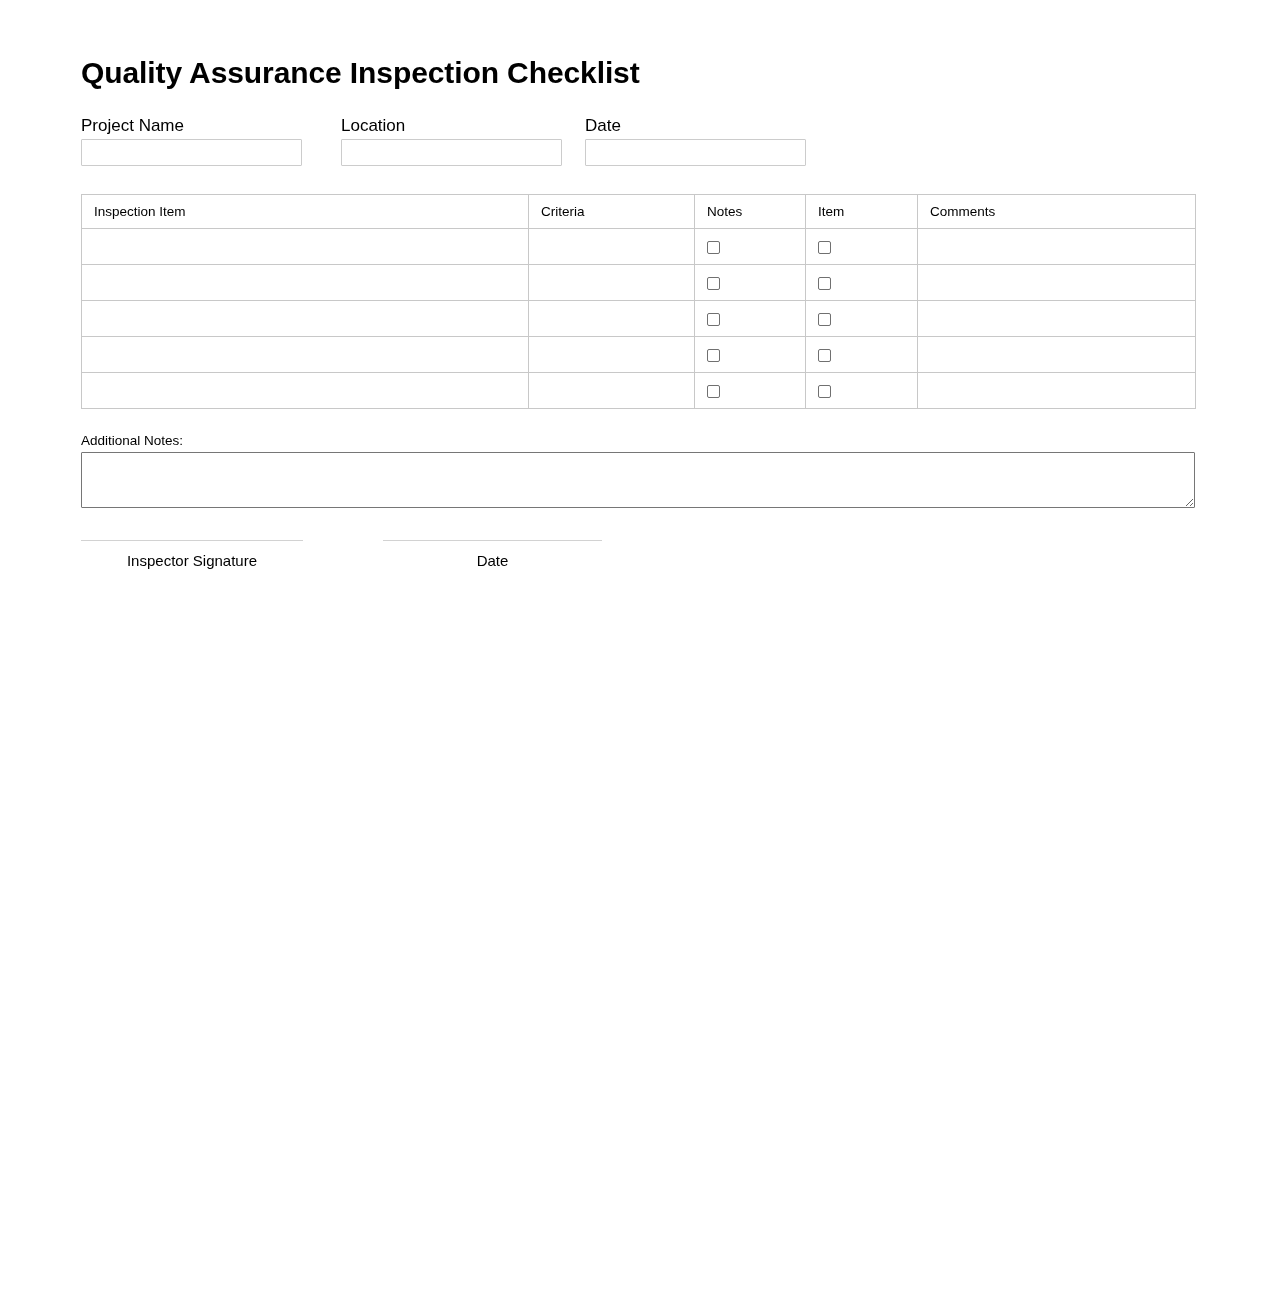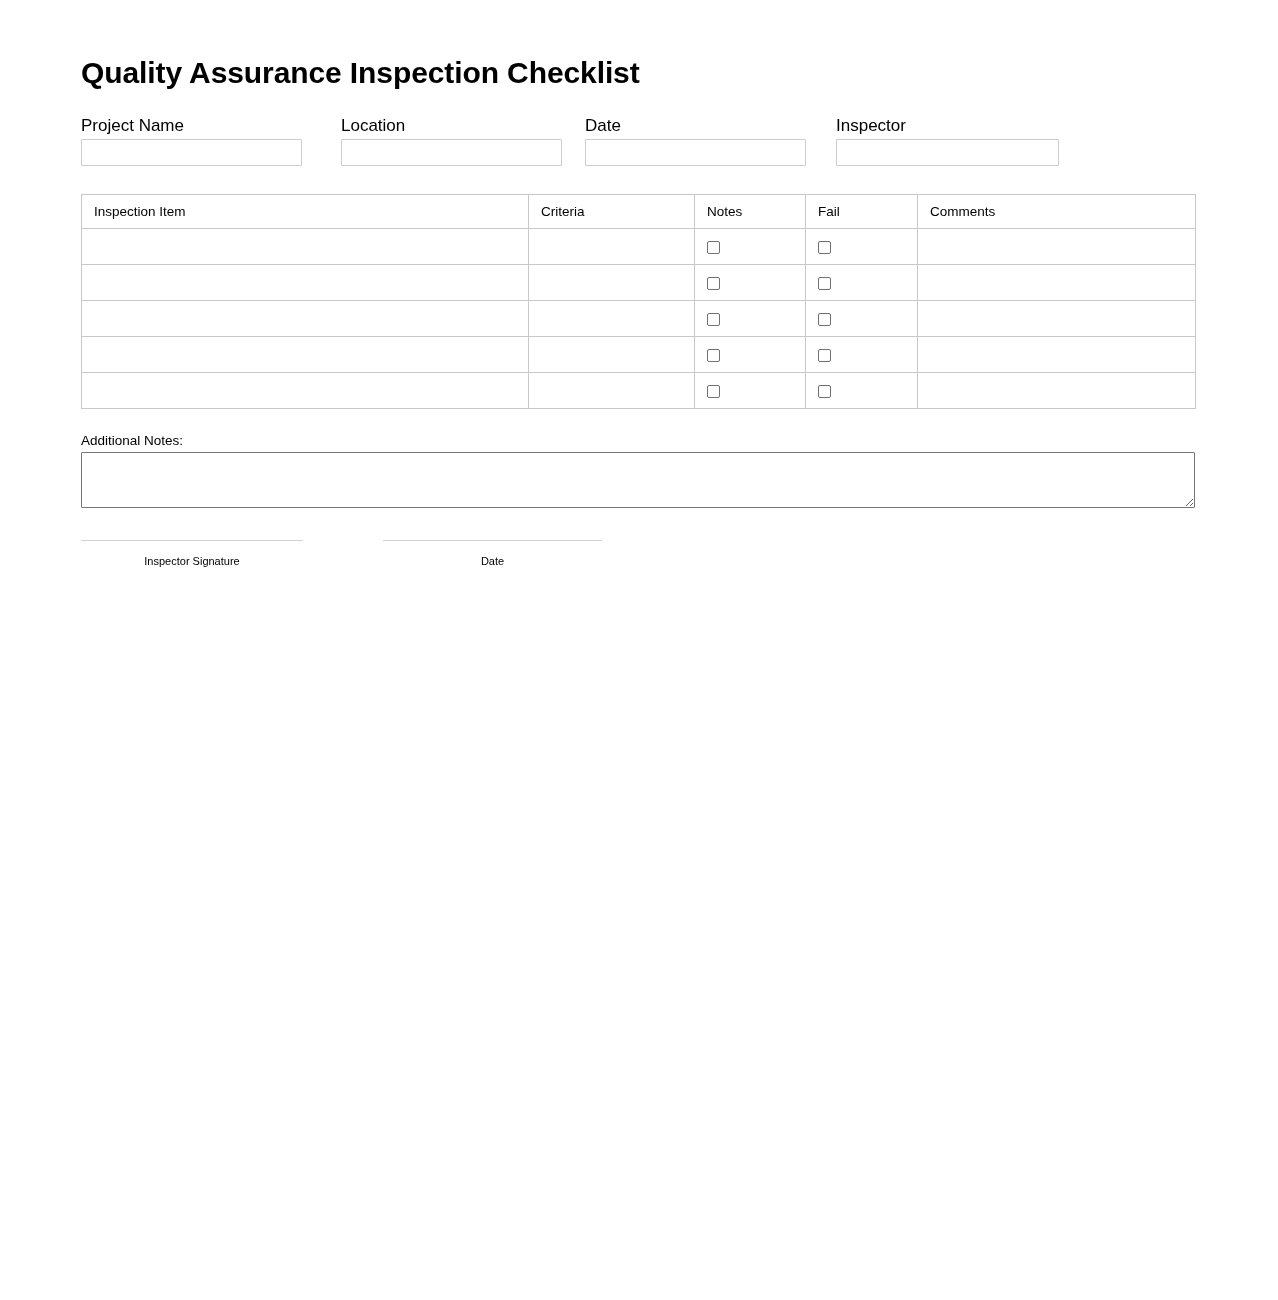--- a/index.html
+++ b/index.html
@@ -196,21 +196,21 @@
     top: 0;
     text-align: center;
   }
   .sign-line {
     height: 0;
     border-top: 1px solid #d2d2d2;
     margin: 0 0 12px 0;
   }
   .sign-caption {
     display: block;
-    font-size: 11px;
+    font-size: 15px;
     line-height: 16px;
     color: #000;
     white-space: nowrap;
   }
   .sb-signature { left: 0px;   width: 222px; }
   .sb-date      { left: 302px; width: 219px; }
 </style>
 </head>
 <body>
 
@@ -228,41 +228,37 @@
     <div class="meta-field mf-location">
       <label class="meta-label">Location</label>
       <input class="meta-input" type="text" value="" style="">
     </div>
 
     <div class="meta-field mf-date">
       <label class="meta-label">Date</label>
       <input class="meta-input" type="text" value="" style="">
     </div>
 
-    <div class="meta-field mf-inspector">
-      <label class="meta-label">Inspector</label>
-      <input class="meta-input" type="text" value="" style="">
-    </div>
 
   </div>
 
   <table class="insp-table">
     <colgroup>
       <col class="col-item">
       <col class="col-criteria">
       <col class="col-pass">
       <col class="col-fail">
       <col class="col-comments">
     </colgroup>
     <thead>
       <tr>
         <th>Inspection Item</th>
         <th>Criteria</th>
         <th>Notes</th>
-        <th>Fail</th>
+        <th>Item</th>
         <th>Comments</th>
       </tr>
     </thead>
     <tbody>
       <tr>
         <td>
           <input class="cell-input" type="text" value="" style="">
         </td>
         <td>
           <input class="cell-input" type="text" value="" style="">

